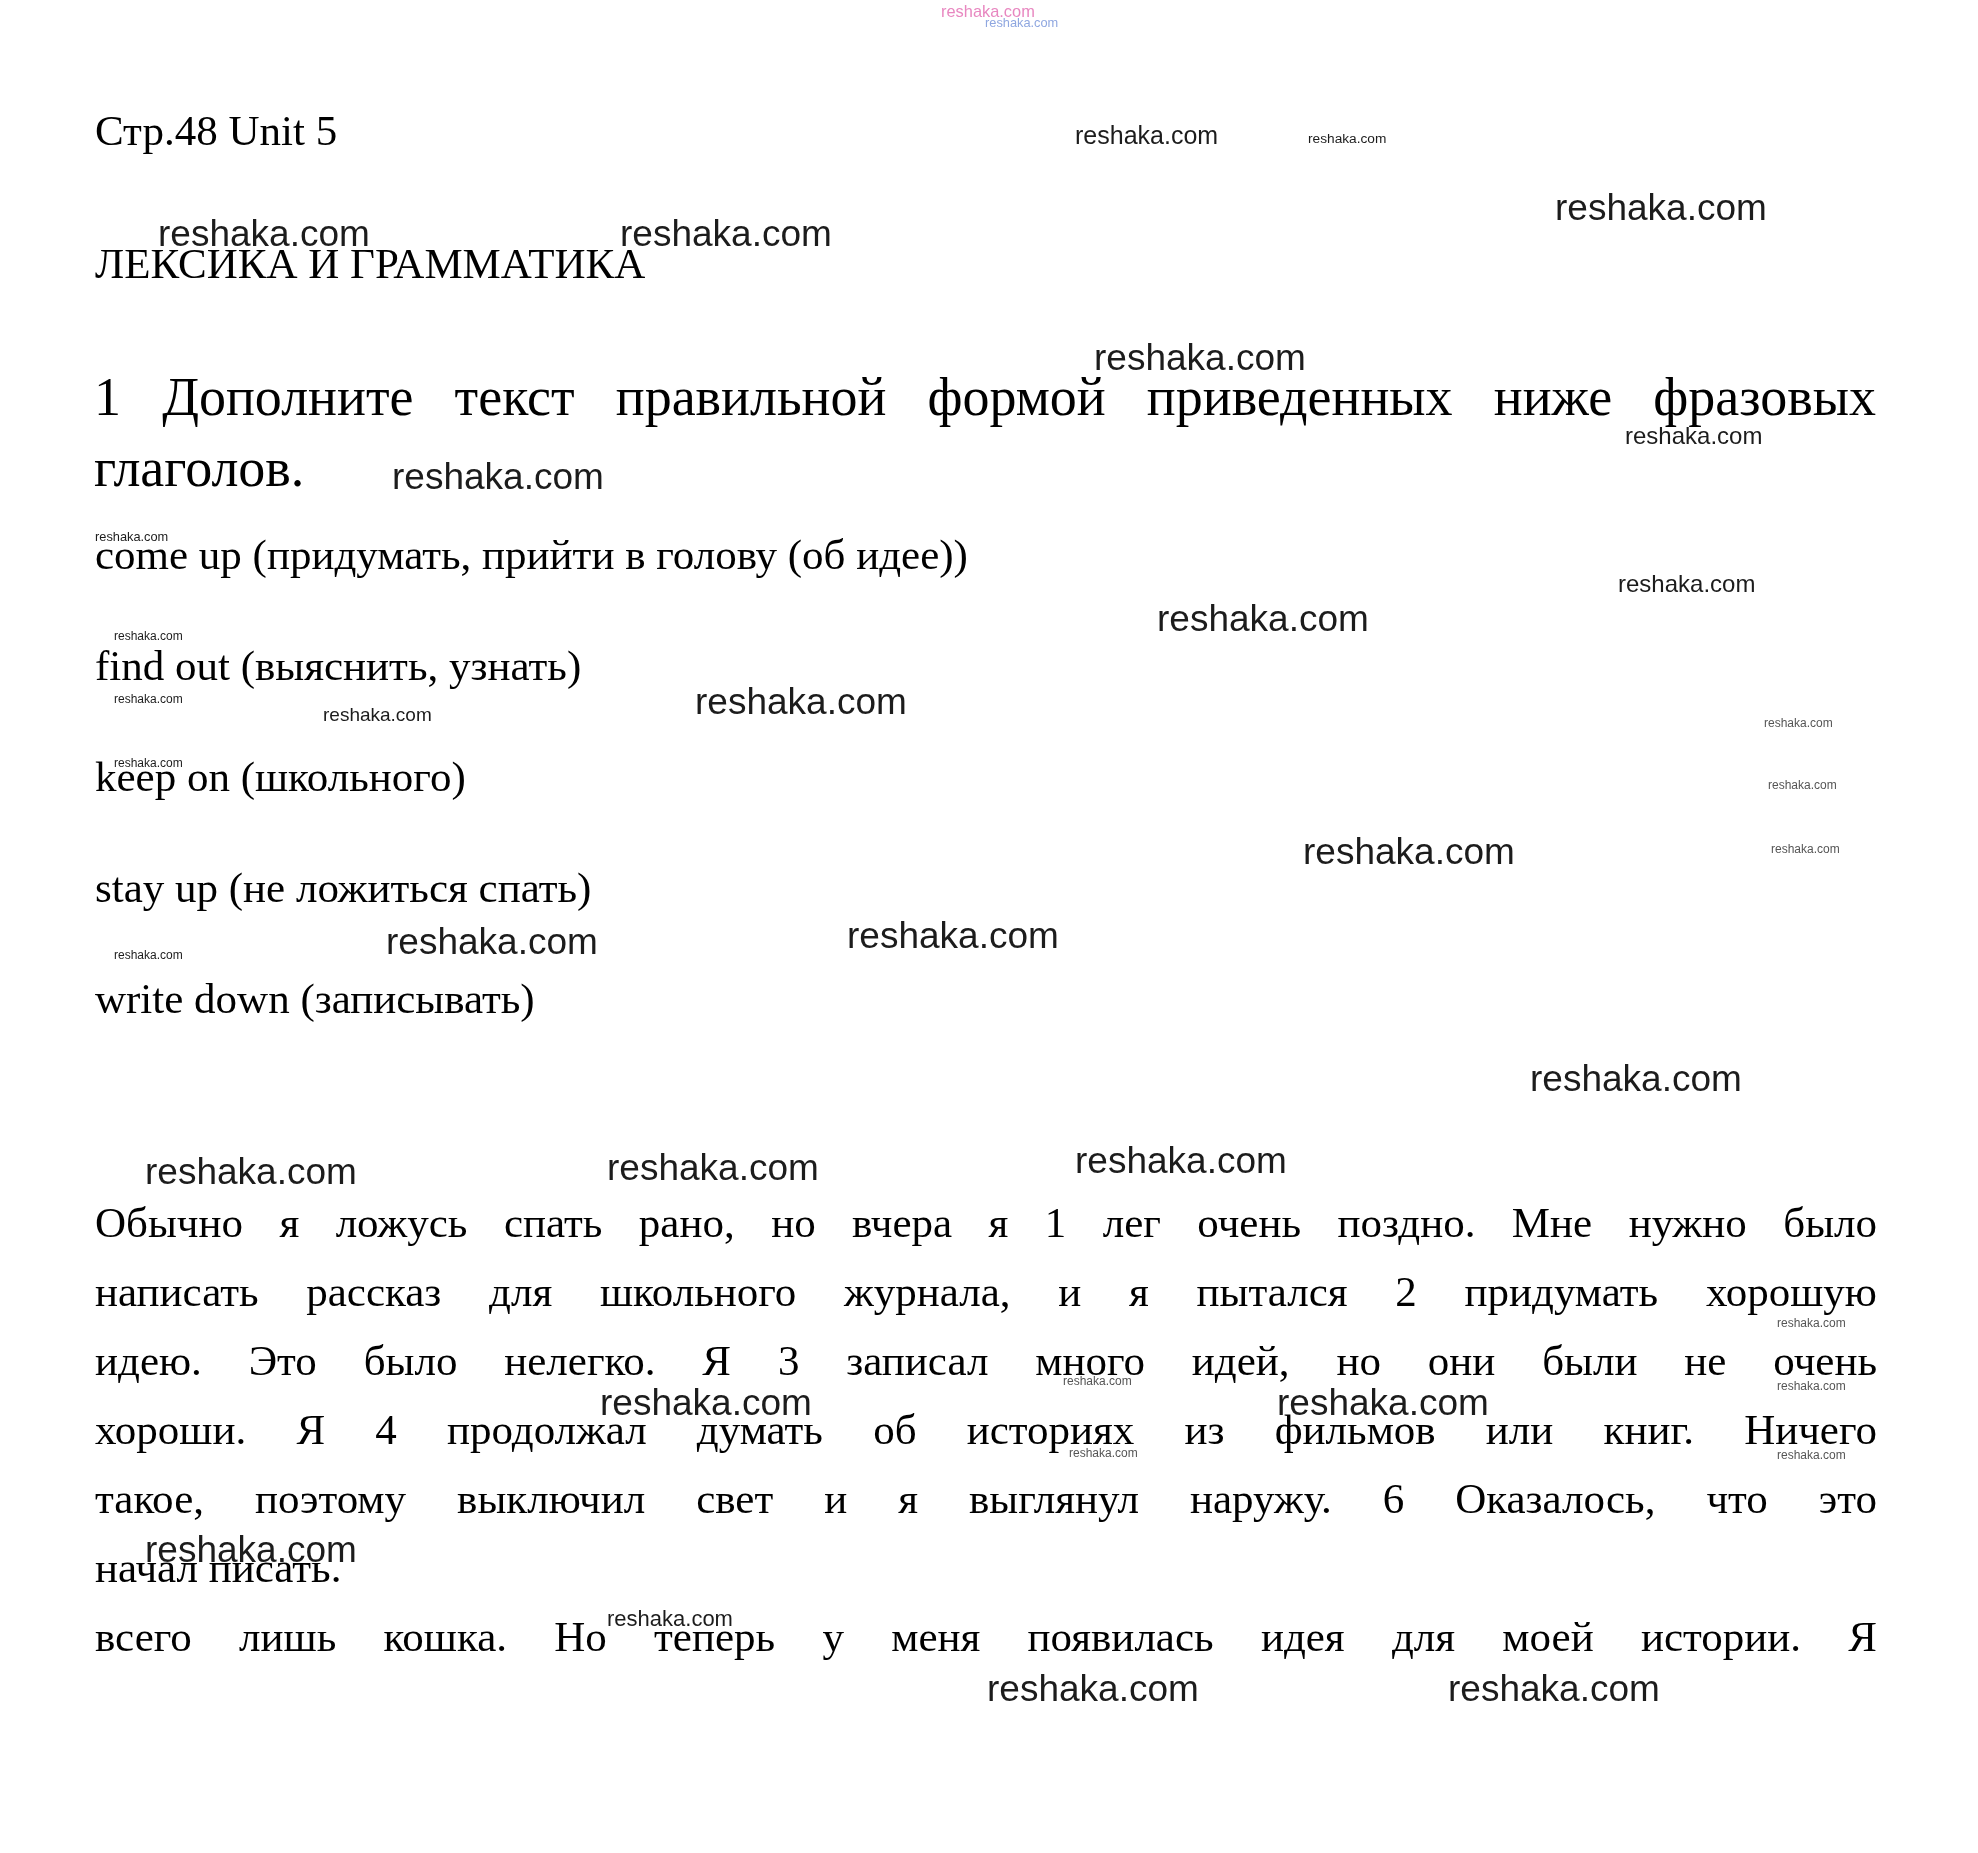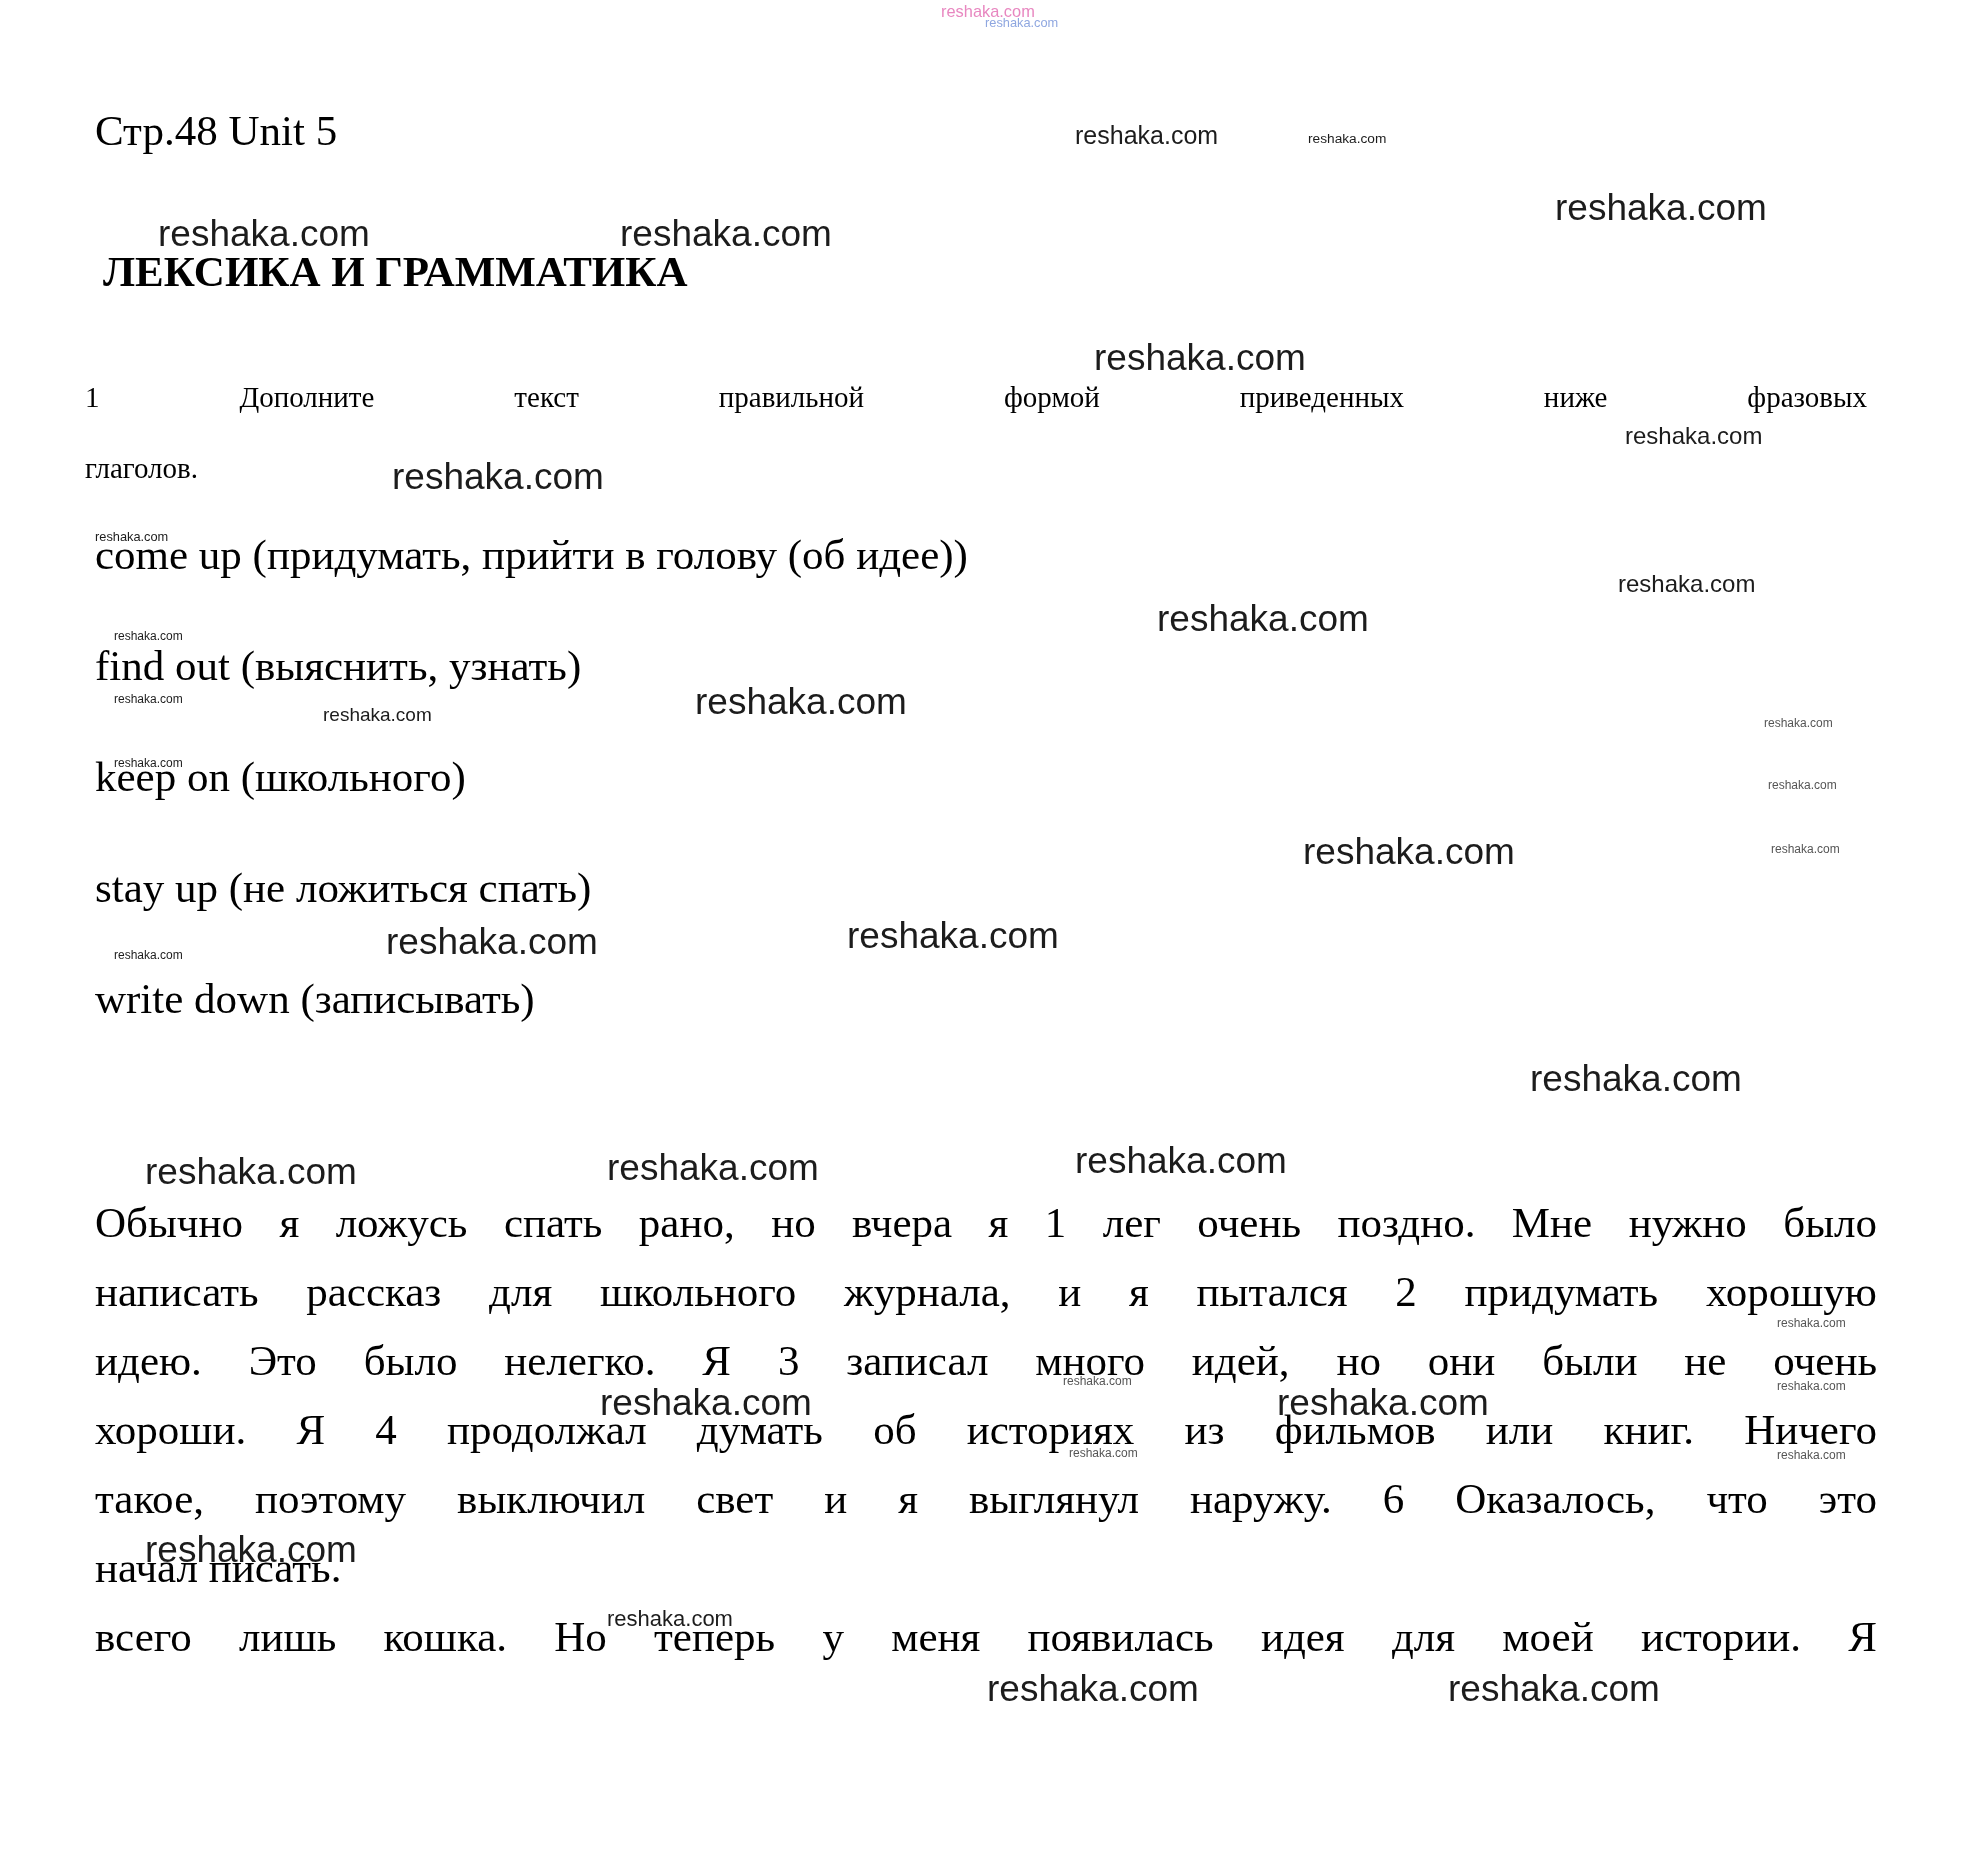--- a/index.html
+++ b/index.html
@@ -27,29 +27,29 @@
     top: 106px;
     font-size: 43px;
     font-weight: normal;
     margin: 0;
   }
   .heading {
     position: absolute;
     left: 95px;
     top: 239px;
     font-size: 43px;
-    font-weight: bold;
-    margin: 8px;
+    font-weight: normal;
+    margin: 0;
   }
   .task {
     position: absolute;
-    left: 85px;
+    left: 94px;
     top: 362px;
     width: 1782px;
-    font-size: 29px;
+    font-size: 54px;
     line-height: 71px;
   }
   .jline {
     text-align: justify;
     text-align-last: justify;
   }
   .jline.last {
     text-align: left;
     text-align-last: left;
   }

